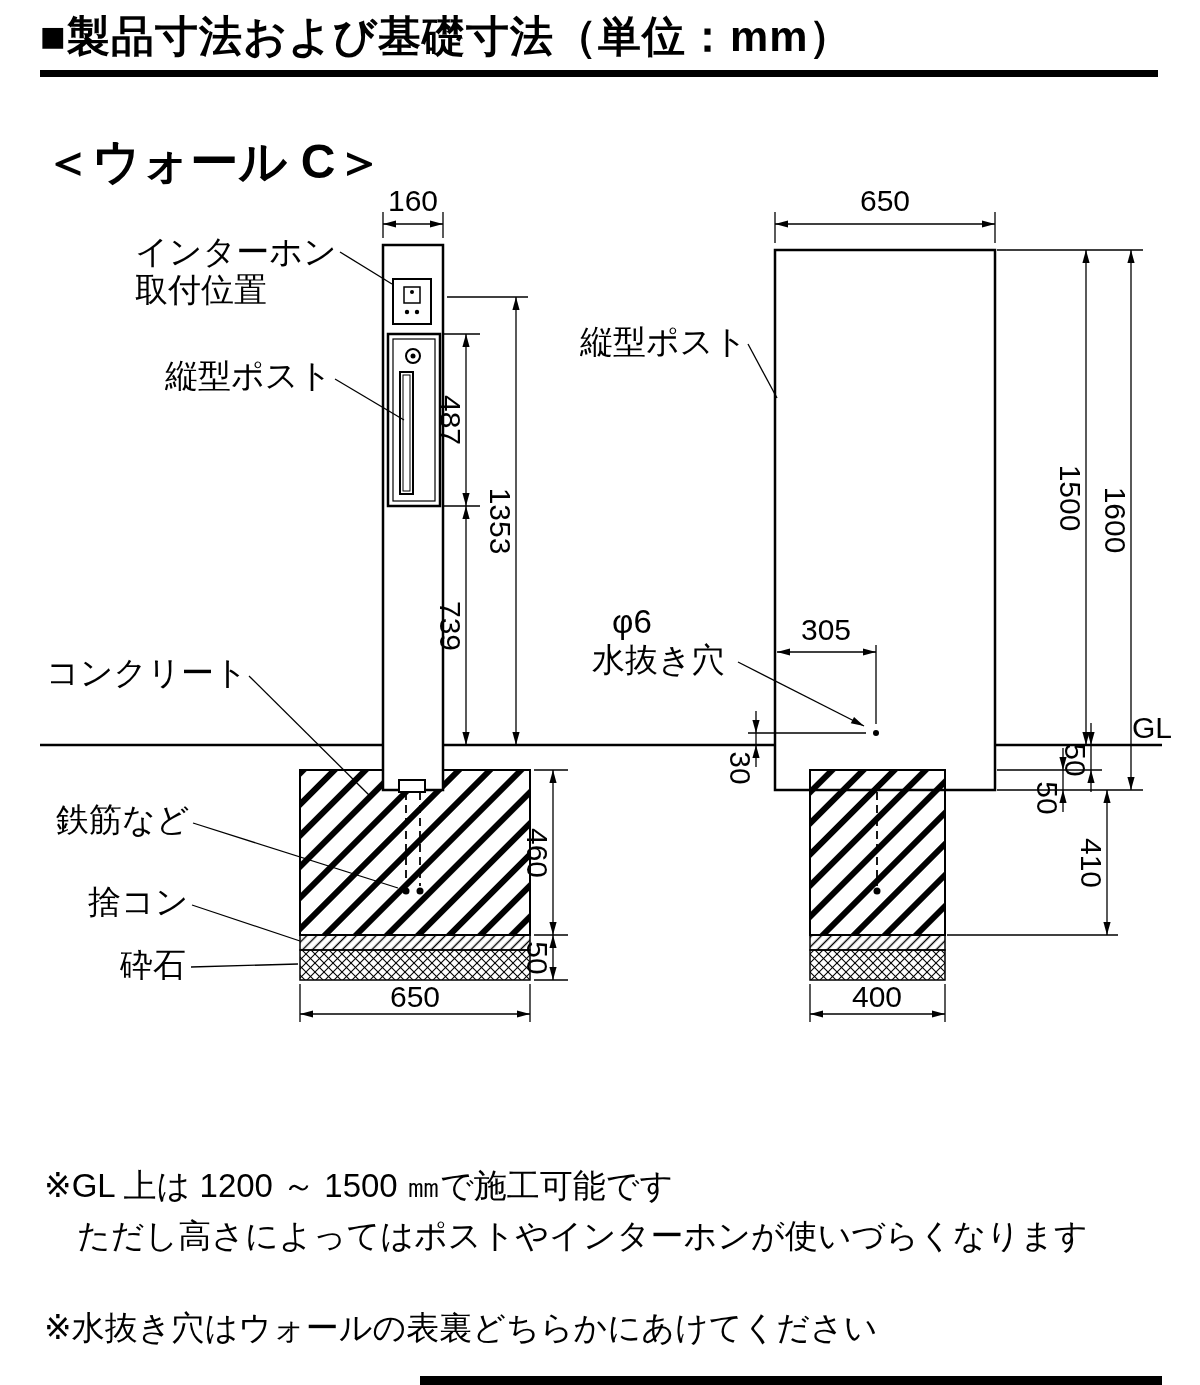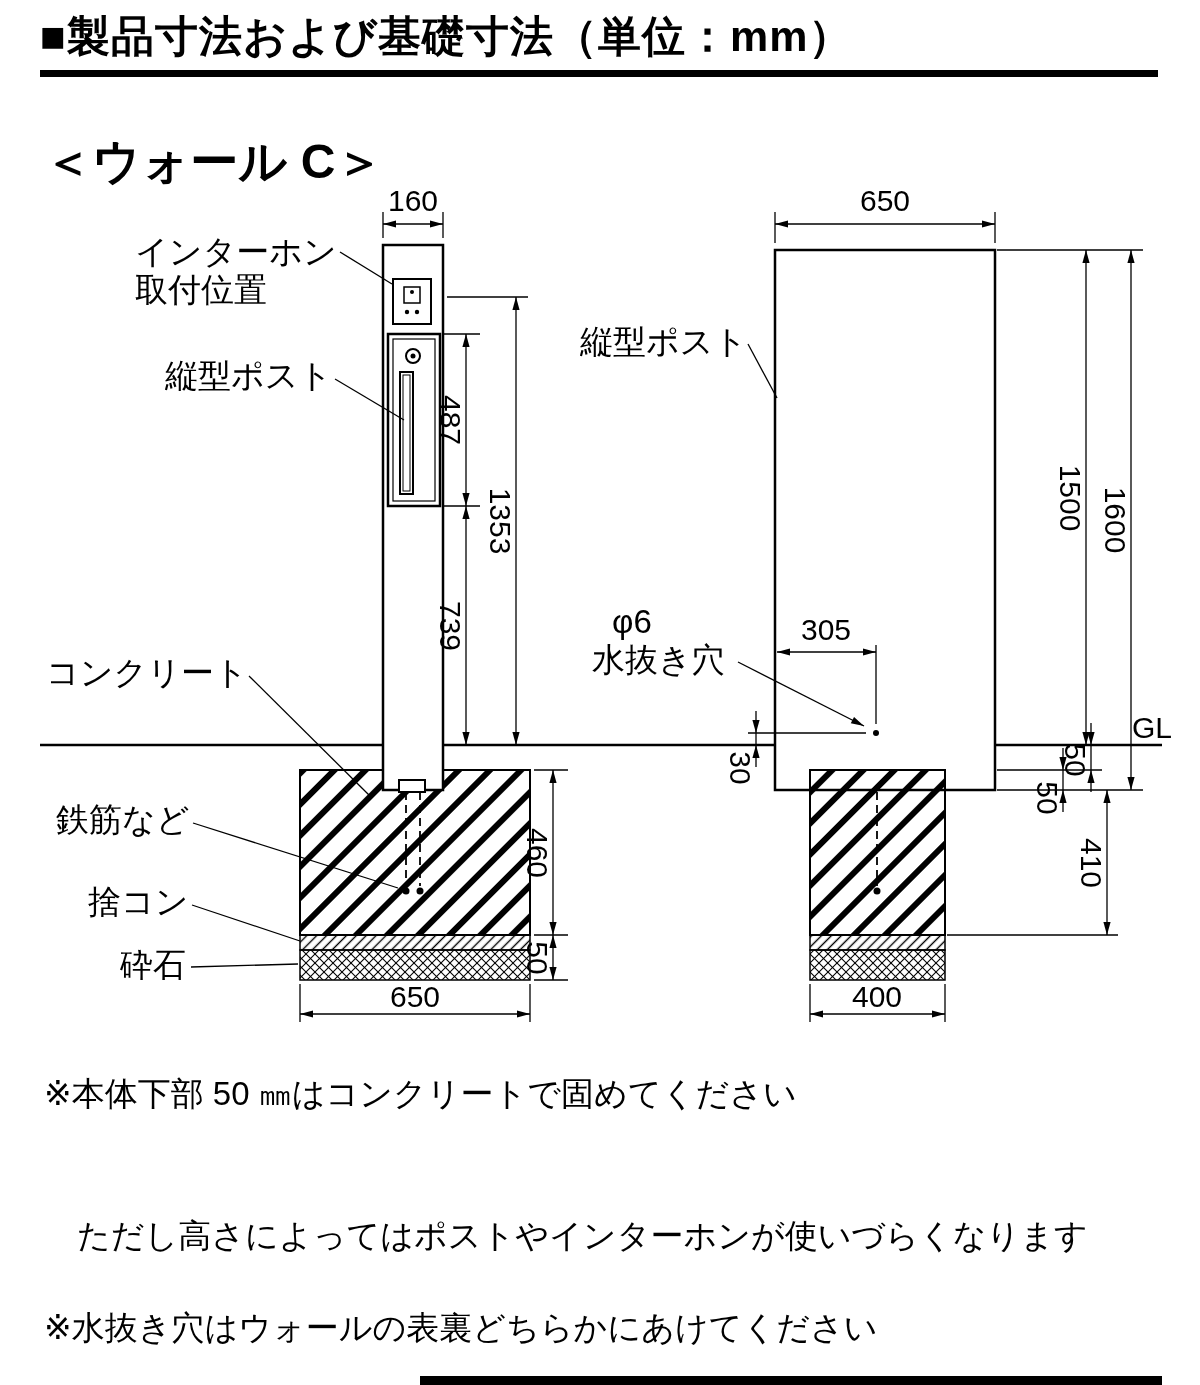--- a/index.html
+++ b/index.html
@@ -197,19 +197,19 @@
         <text class="lbl" x="580" y="353">縦型ポスト</text>
         <line class="thin" x1="748" y1="344" x2="777" y2="398"></line>
         <text class="lbl" x="612" y="633">φ6</text>
         <text class="lbl" x="592" y="671">水抜き穴</text>
         <line class="thin" x1="738" y1="662" x2="864" y2="726" marker-end="url(#arr)"></line>
         <text class="dim" x="1132" y="738">GL</text>
       </g>
     </g>
   </svg>
 
-  <div class="note" style="top:1072px">※本体下部 50 ㎜はコンクリートで固めてください</div>
+  <div class="note" style="top:1164px">※GL 上は 1200 ～ 1500 ㎜で施工可能です</div>
   <div class="note" style="top:1214px">　ただし高さによってはポストやインターホンが使いづらくなります</div>
   <div class="note" style="top:1306px">※水抜き穴はウォールの表裏どちらかにあけてください</div>
 
   <div class="crop-bar"></div>
 
 </div>
 
 </body></html>

